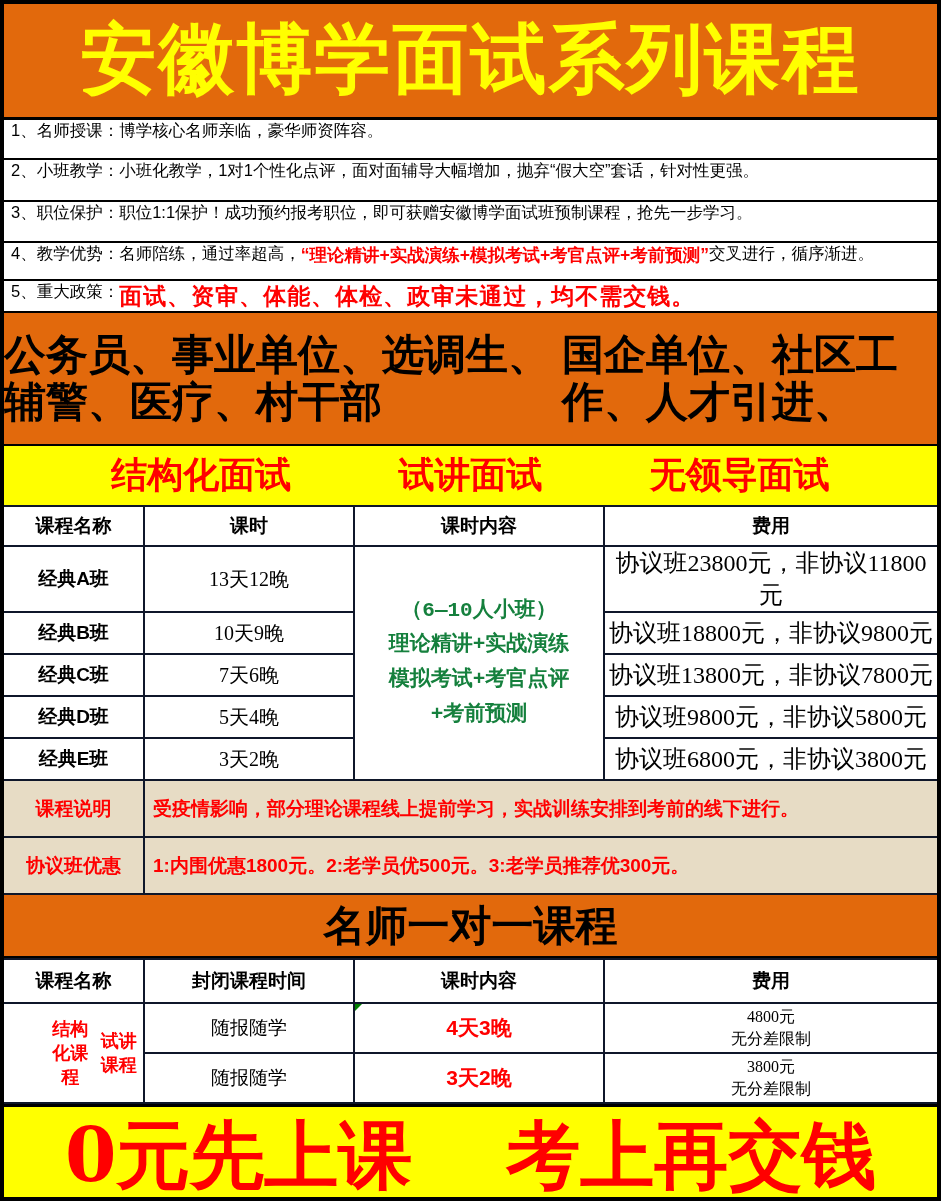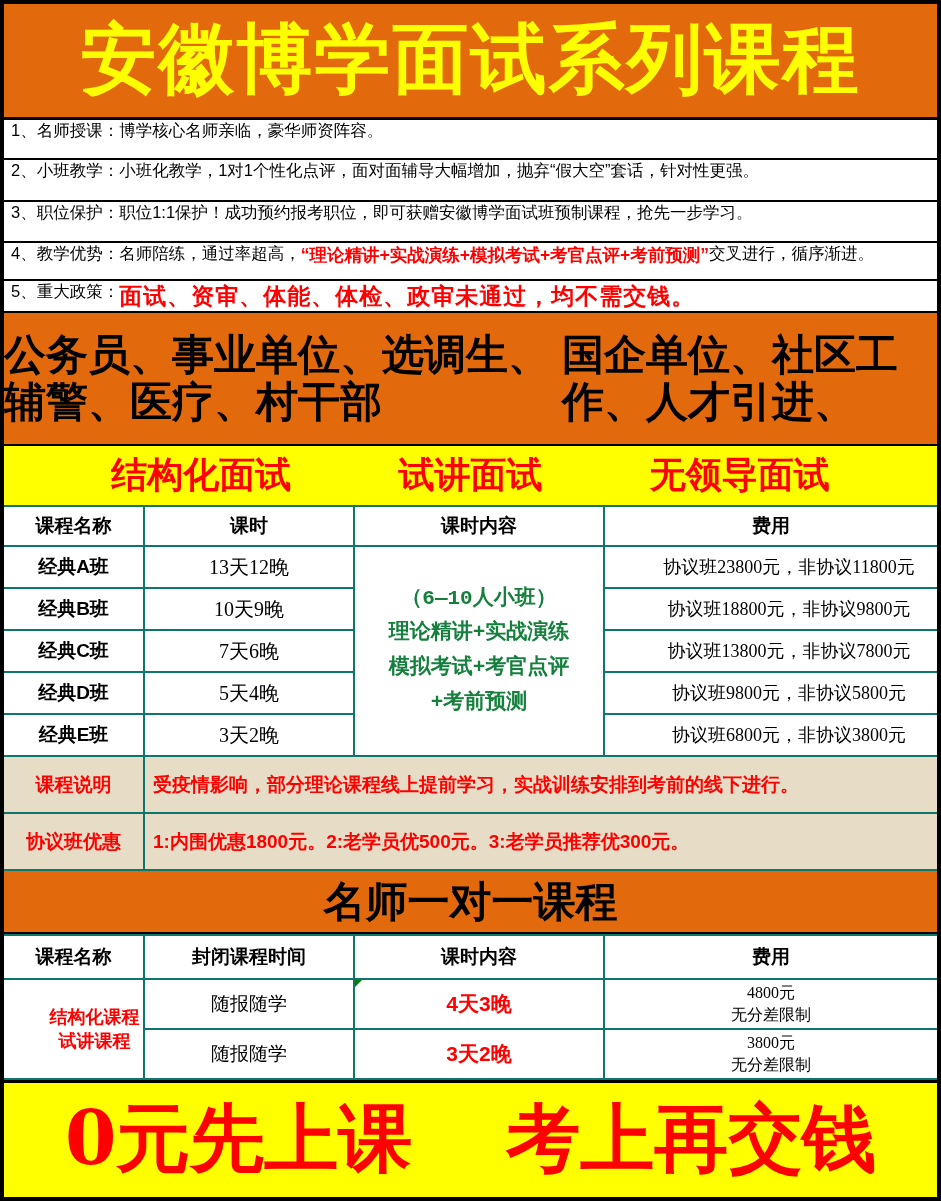--- a/index.html
+++ b/index.html
@@ -36,49 +36,49 @@
     gap:8px; color:#000; font-weight:bold; font-size:42px; line-height:1.1;
   }
   
   .types-band {
     height:61px; background:#FFFF00; border-top:2px solid #000; flex:none;
     display:flex; align-items:center; justify-content:space-evenly;
     color:#FF0000; font-weight:bold; font-size:36px;
   }
   
   table { border-collapse:collapse; width:100%; table-layout:fixed; flex:none; }
-  td, th { border:2px solid #0f766e; text-align:center; vertical-align:middle; overflow:hidden; }
+  td, th { border:2px solid #0f172a; text-align:center; vertical-align:middle; overflow:hidden; }
   td:first-child, th:first-child { border-left:none; }
   td:last-child, th:last-child { border-right:none; }
   thead th { font-size:19px; font-weight:bold; color:#000; }
   .t1-head { height:40px; }
   .t1-row { height:42px; }
   .cell-name { font-weight:bold; font-size:19px; }
   .cell-duration { font-family:"Liberation Serif","DejaVu Serif",serif; font-size:20px; }
-  .cell-fee { font-family:"Liberation Serif","DejaVu Serif",serif; font-size:18px;padding-left:36px; }
+  .cell-fee { font-family:"Liberation Serif","DejaVu Serif",serif; font-size:24px; }
   .cell-content {
     color:#15803d; font-weight:bold; font-size:21px; line-height:1.65;
     font-family:Liberation Mono, monospace;
   }
   .note-row { height:57px; background:#E7DCC5; }
   .note-label { color:#FF0000; font-weight:bold; font-size:19px; background:#E7DCC5; }
   .note-text {
     color:#FF0000; font-weight:bold; font-size:19px; text-align:left;
     padding-left:8px; background:#E7DCC5; white-space:nowrap;
   }
   
   .band2 {
     height:63px; background:#E2690C; border-bottom:2px solid #000; flex:none;
     display:flex; align-items:center; justify-content:center;
     color:#000; font-weight:bold; font-size:42px;
   }
   .t2-head { height:44px; }
   .t2-row { height:50px; }
   .t2-names { padding:0; }
-  .t2-names-inner { display:flex; flex-direction:column; height:100%;padding-left:42px; }
+  .t2-names-inner { display:flex; flex-direction:row; height:100%;padding-left:42px; }
   .t2-name {
     flex:1; display:flex; align-items:center; justify-content:center;
     color:#FF0000; font-weight:bold; font-size:18px;
   }
   .t2-schedule { font-family:"Liberation Serif","DejaVu Serif",serif; font-size:19px; }
   .t2-duration { color:#FF0000; font-weight:bold; font-size:21px; position:relative; }
   .corner-marker {
     position:absolute; top:0; left:0; width:0; height:0;
     border-top:7px solid #008000; border-right:7px solid transparent;
   }

